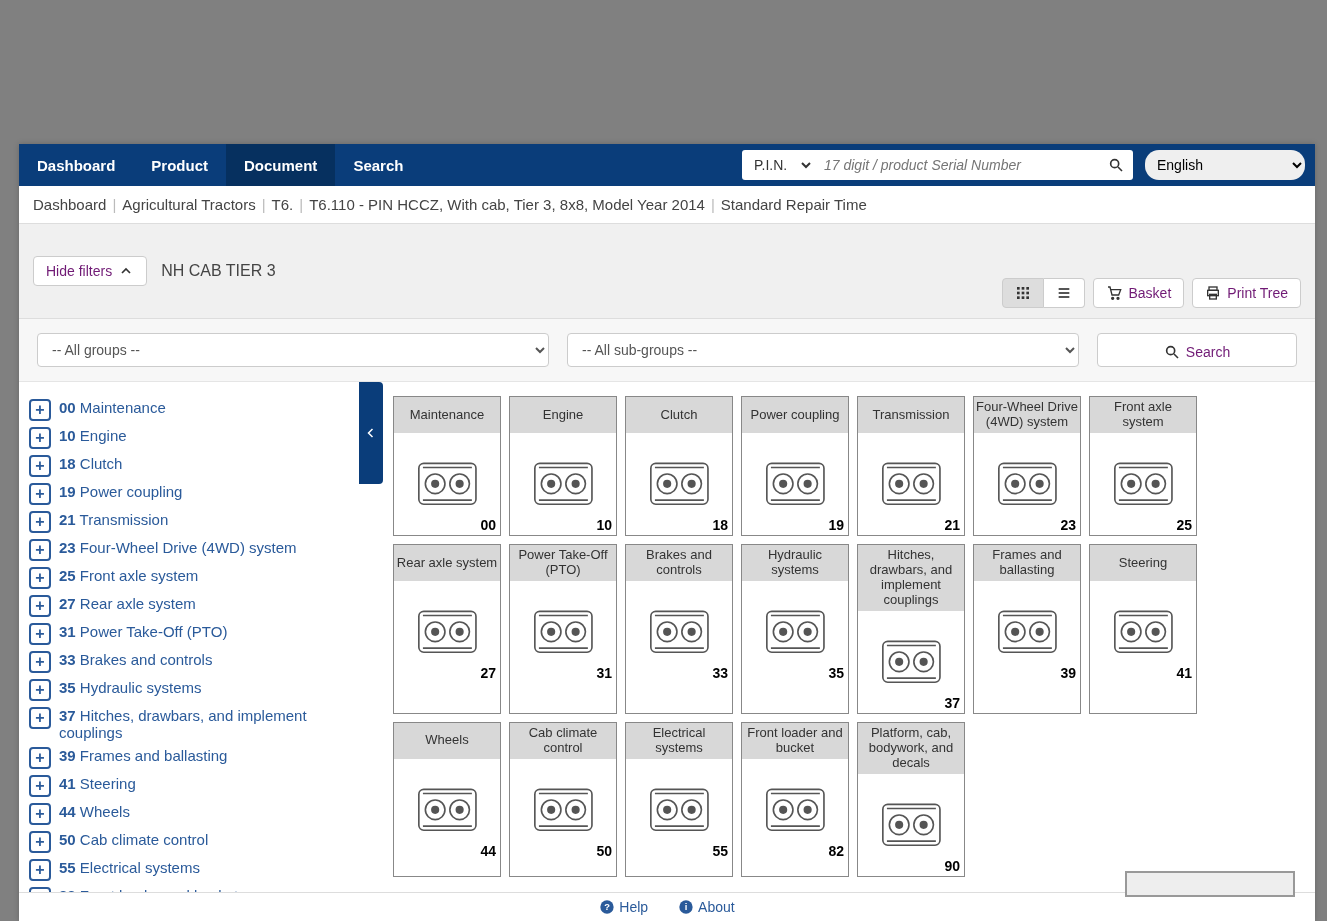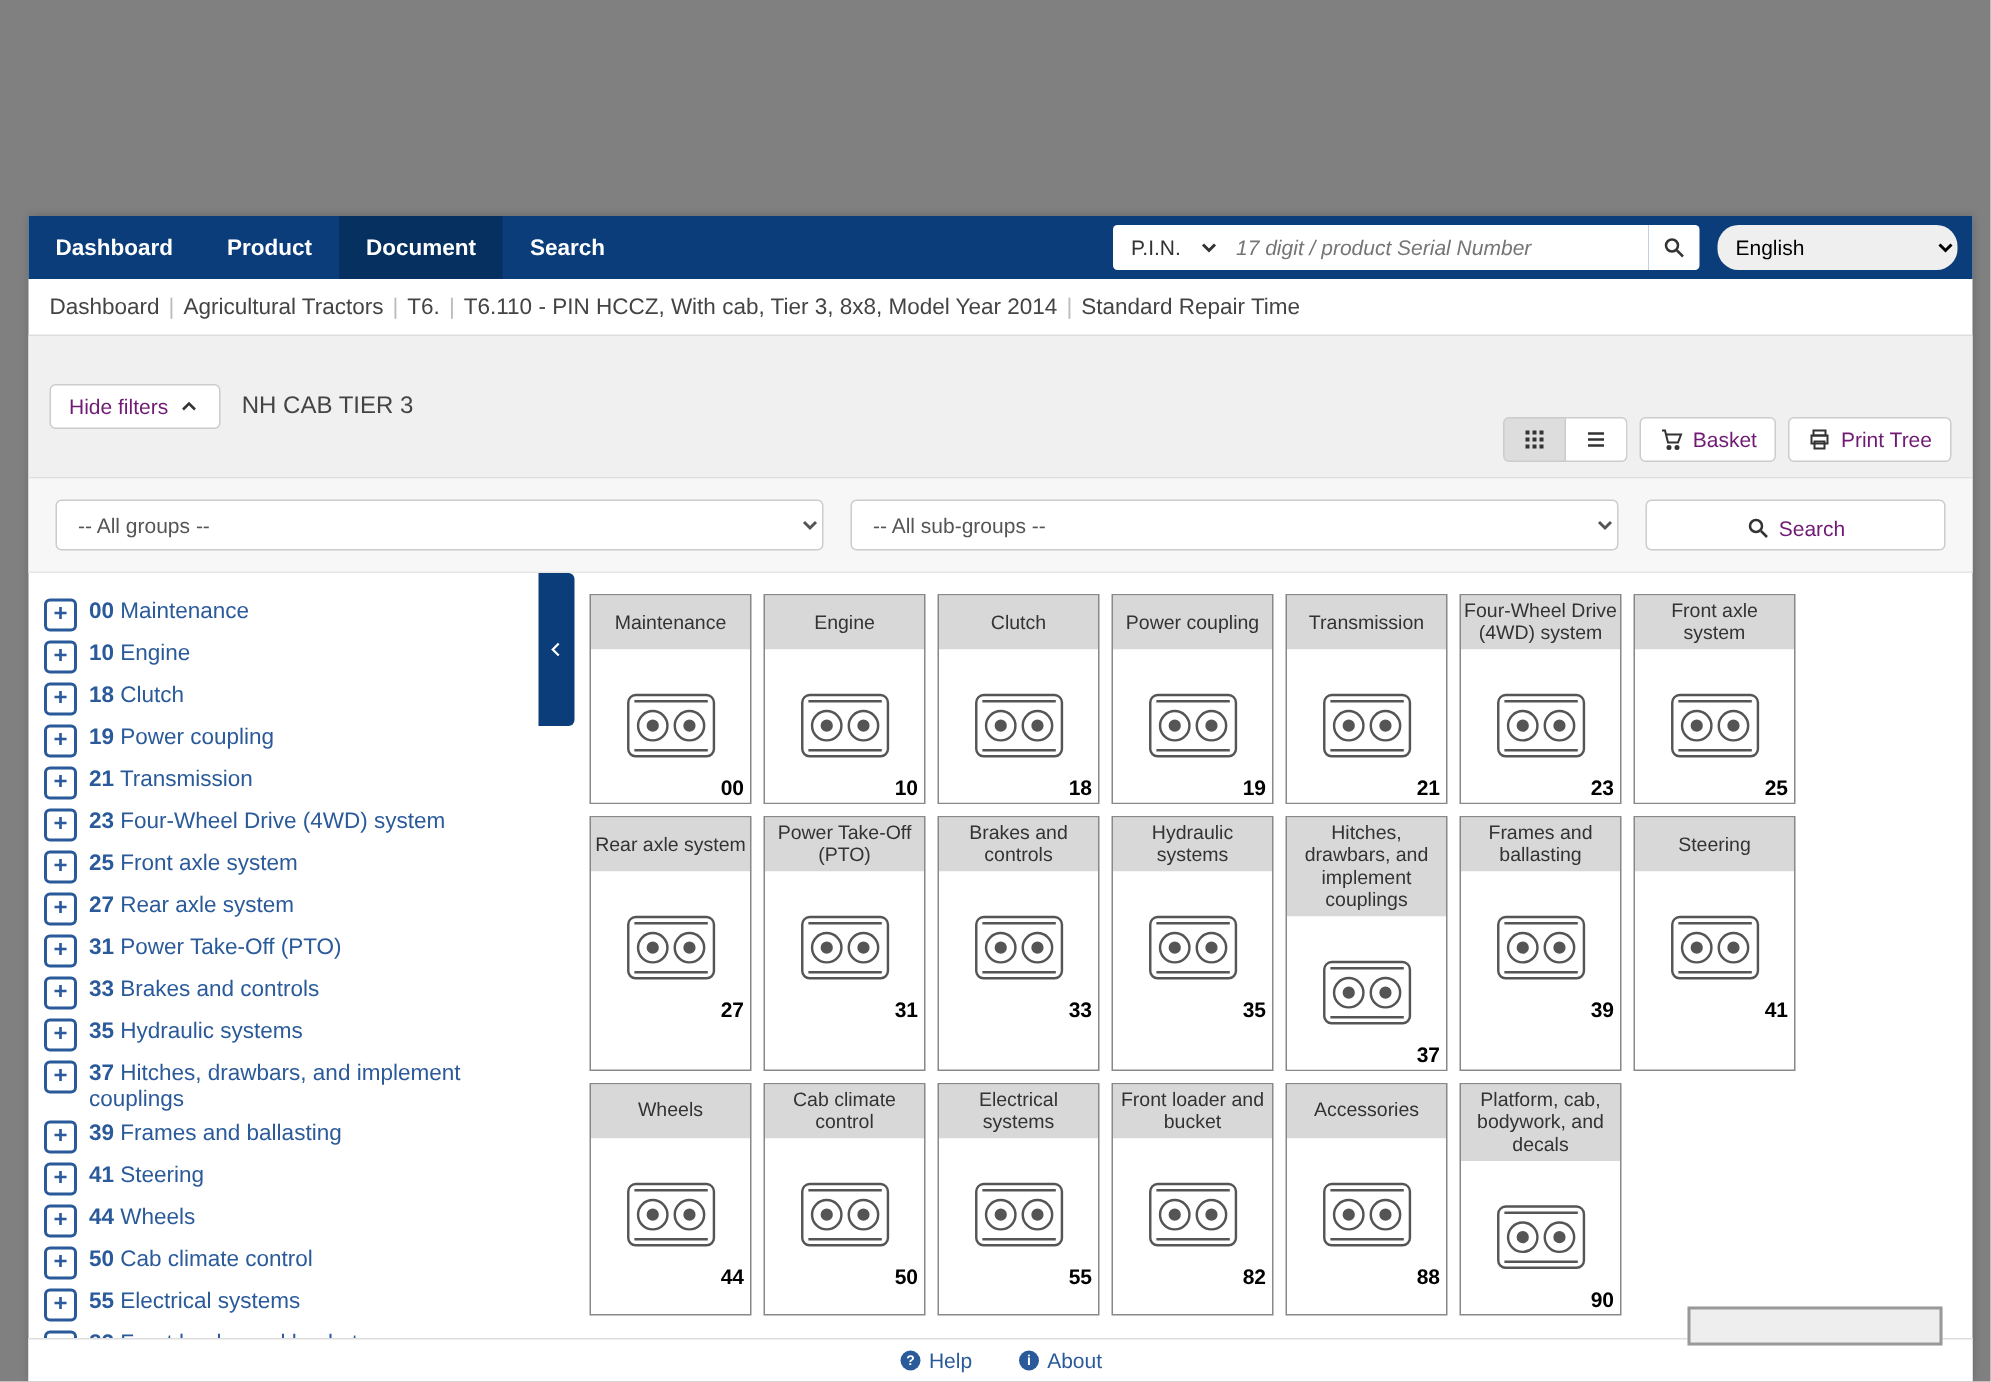--- a/index.html
+++ b/index.html
@@ -493,35 +493,20 @@
                 <circle cx="65" cy="50" r="12"></circle>
                 <line x1="20" y1="30" x2="80" y2="30"></line>
                 <line x1="20" y1="70" x2="80" y2="70"></line>
                 <circle cx="35" cy="50" r="4" fill="#555"></circle>
                 <circle cx="65" cy="50" r="4" fill="#555"></circle>
               </svg>
               <span class="card-num">82</span>
             </div>
           </div>
           <div class="card">
-            <div class="card-title">Accessories</div>
-            <div class="card-body">
-              <svg viewBox="0 0 100 100" fill="none" stroke="#555" stroke-width="2">
-                <rect x="15" y="25" width="70" height="50" rx="6"></rect>
-                <circle cx="35" cy="50" r="12"></circle>
-                <circle cx="65" cy="50" r="12"></circle>
-                <line x1="20" y1="30" x2="80" y2="30"></line>
-                <line x1="20" y1="70" x2="80" y2="70"></line>
-                <circle cx="35" cy="50" r="4" fill="#555"></circle>
-                <circle cx="65" cy="50" r="4" fill="#555"></circle>
-              </svg>
-              <span class="card-num">88</span>
-            </div>
-          </div>
-          <div class="card">
             <div class="card-title">Platform, cab, bodywork, and decals</div>
             <div class="card-body">
               <svg viewBox="0 0 100 100" fill="none" stroke="#555" stroke-width="2">
                 <rect x="15" y="25" width="70" height="50" rx="6"></rect>
                 <circle cx="35" cy="50" r="12"></circle>
                 <circle cx="65" cy="50" r="12"></circle>
                 <line x1="20" y1="30" x2="80" y2="30"></line>
                 <line x1="20" y1="70" x2="80" y2="70"></line>
                 <circle cx="35" cy="50" r="4" fill="#555"></circle>
                 <circle cx="65" cy="50" r="4" fill="#555"></circle>

